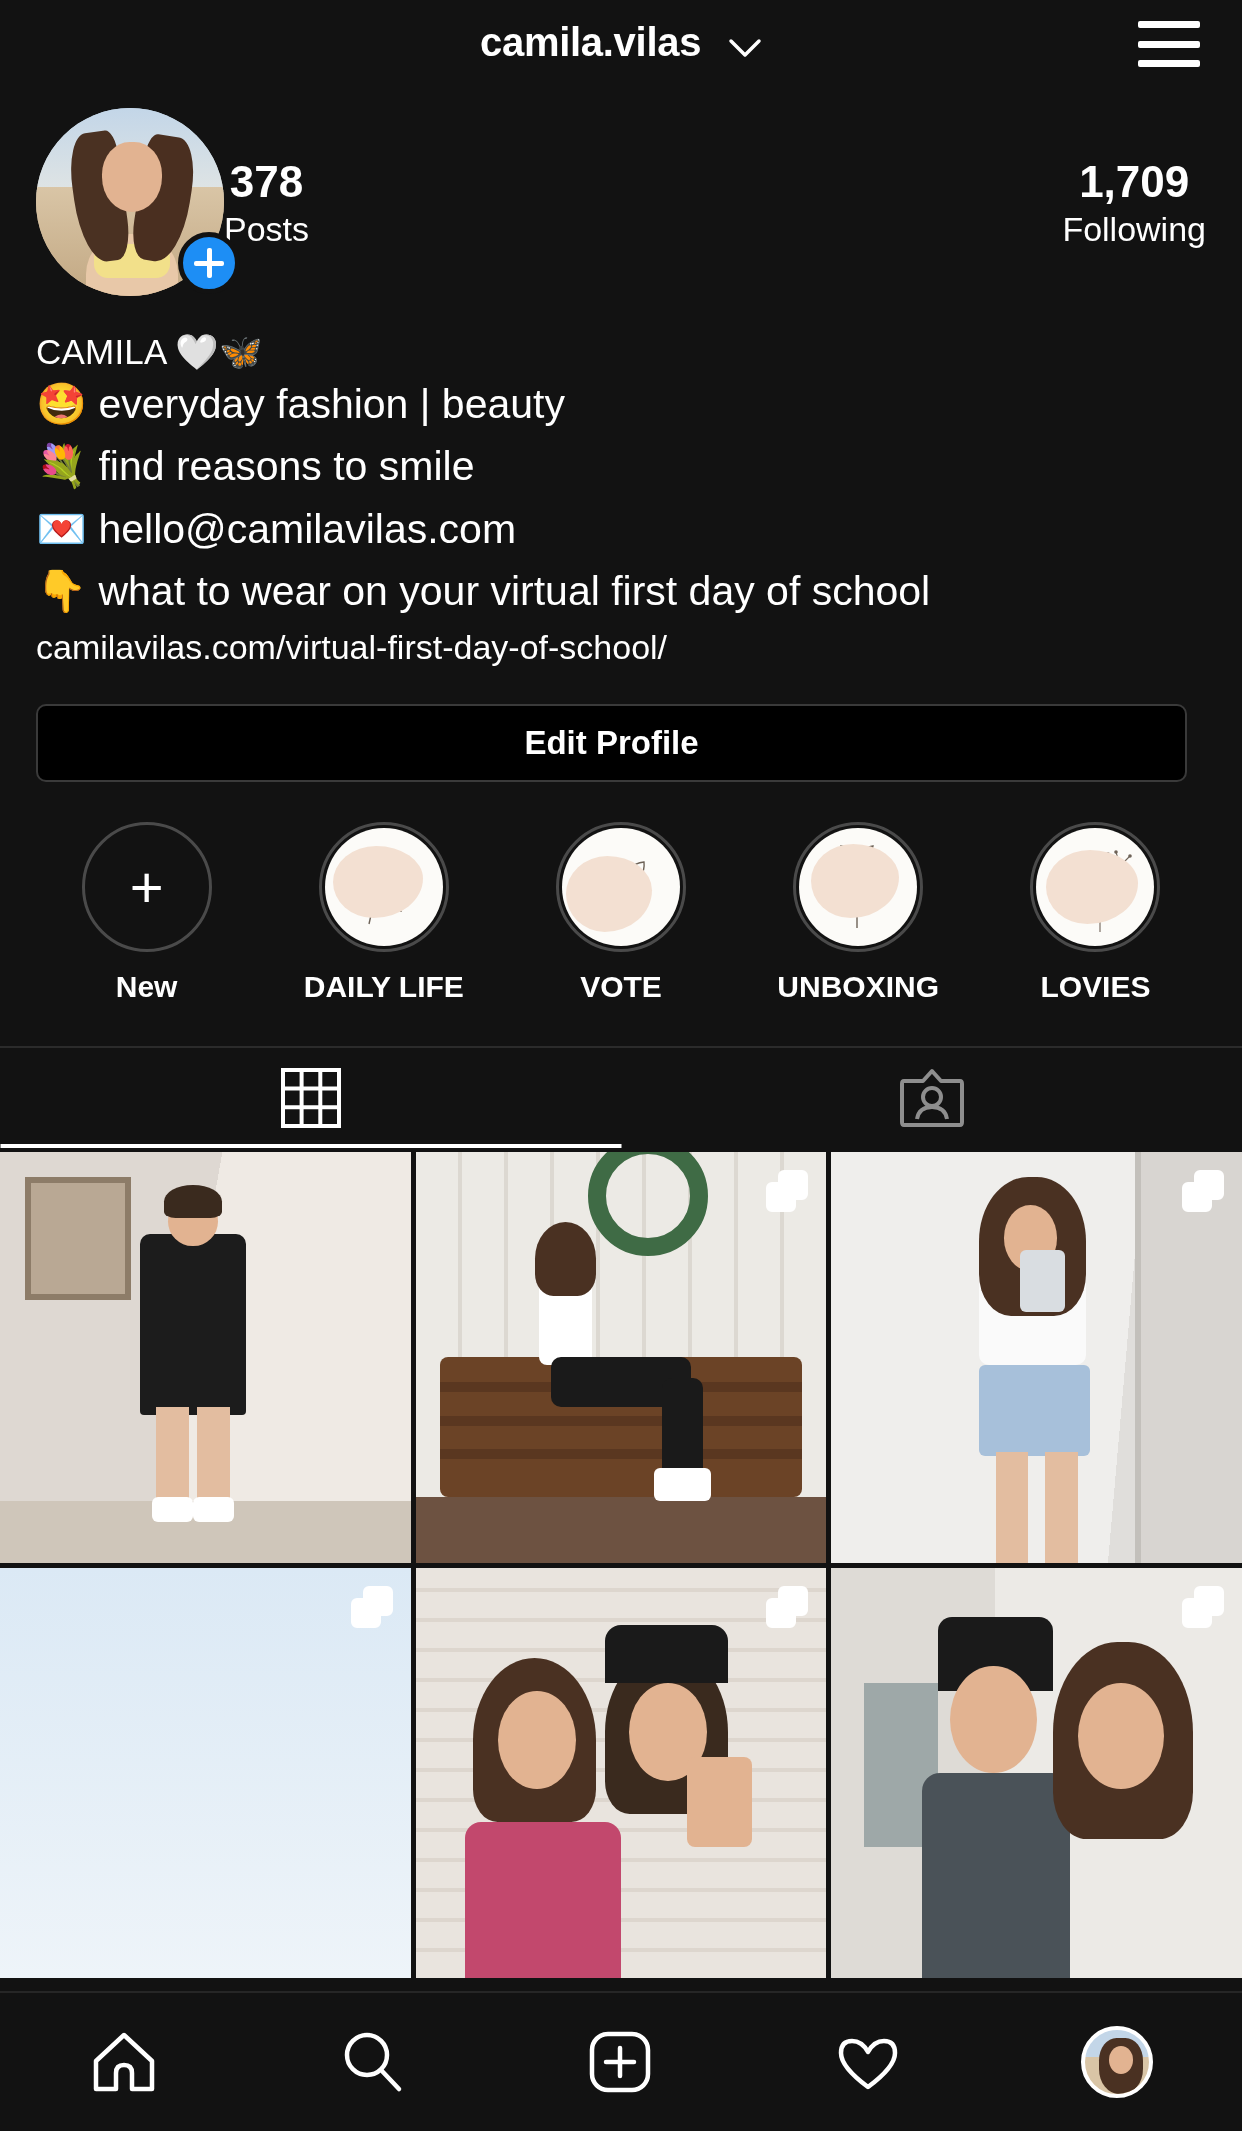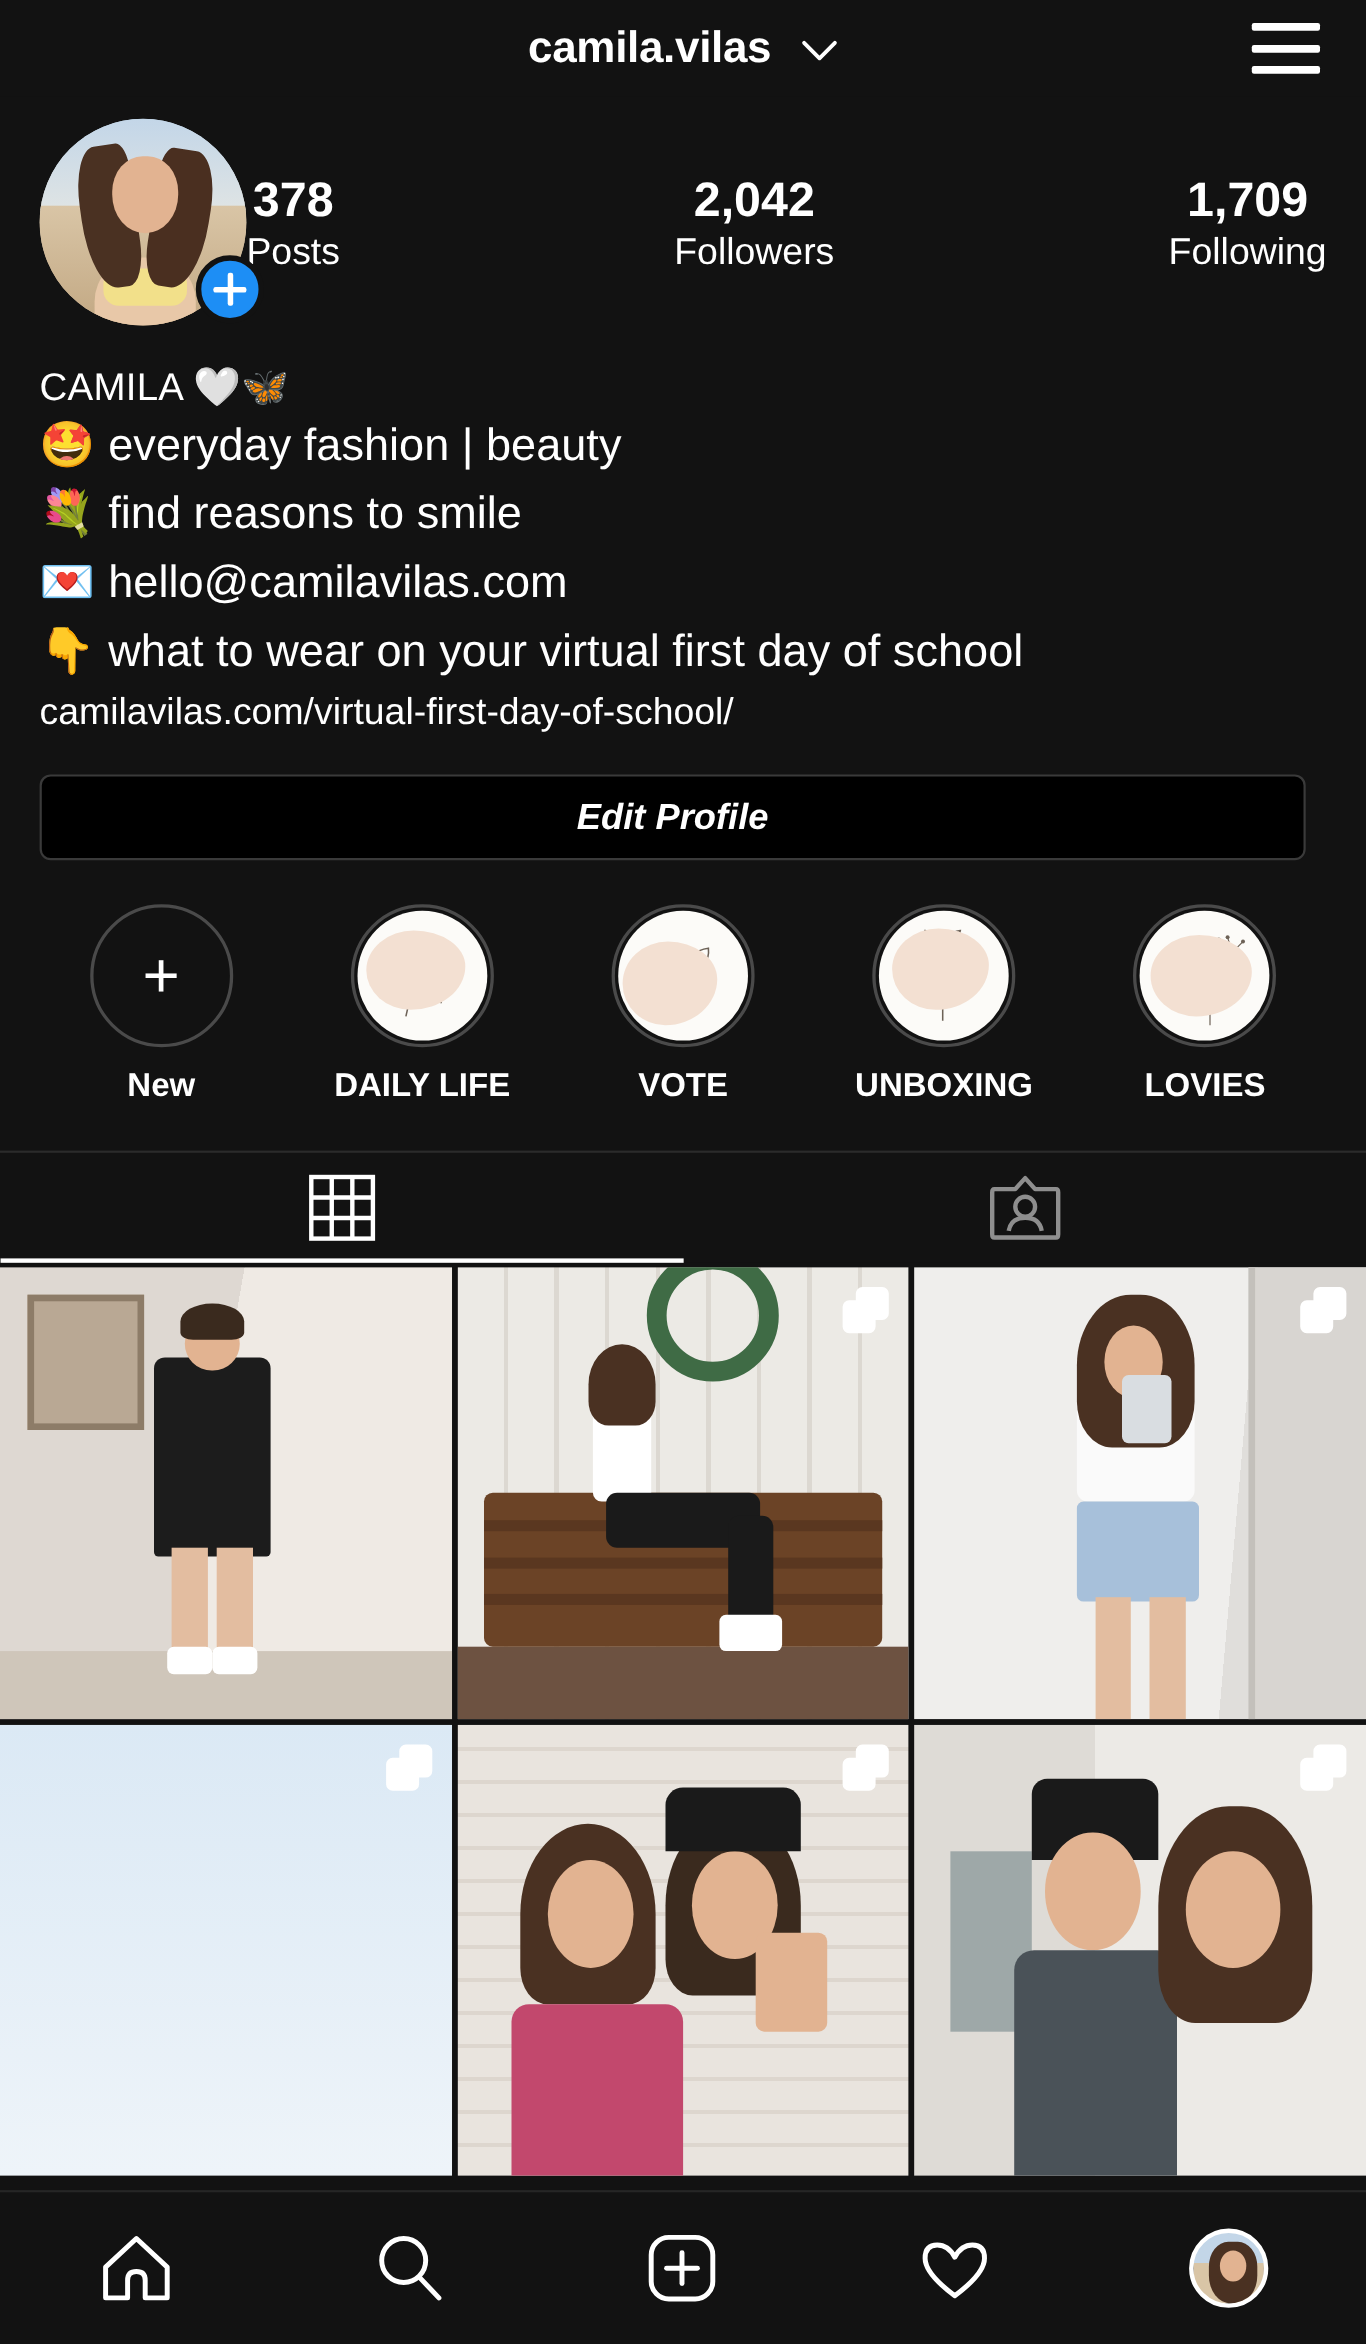--- a/index.html
+++ b/index.html
@@ -69,21 +69,21 @@
   .stat-num { font-size: 44px; font-weight: bold; line-height: 1.1; }
   .stat-label { font-size: 34px; font-weight: 400; margin-top: 4px; }
 
   
   .bio { padding: 36px 36px 0 36px; }
   .bio-name { font-size: 35px; font-weight: normal; margin-bottom: 0; letter-spacing: 0.2px; }
   .bio-line { font-size: 41px; line-height: 1.52; font-weight: 400; }
   .bio-link { font-size: 34px; line-height: 1.52; font-weight: 400; color: #ffffff; cursor: pointer; }
 
   
-  .btn-wrap { padding: 30px 55px 0 36px; font-style: italic; }
+  .btn-wrap { padding: 30px 55px 0 36px; }
   .btn {
     border: 2px solid #3a3a3a; border-radius: 10px; background: #000;
     color: #fff; font-size: 33px; font-weight: bold;
     display: flex; align-items: center; justify-content: center;
     height: 78px; cursor: pointer;
   }
   .btn-row { display: flex; gap: 18px; margin-top: 18px; }
   .btn-row .btn { flex: 1; }
 
   
@@ -206,24 +206,20 @@
         <div class="av-hair-r"></div>
         <div class="av-face"></div>
       </div>
       <div class="add-story"></div>
     </div>
 
     <div class="stats">
       <div class="stat">
         <div class="stat-num">378</div>
         <div class="stat-label">Posts</div>
-      </div>
-      <div class="stat">
-        <div class="stat-num">2,042</div>
-        <div class="stat-label">Followers</div>
       </div>
       <div class="stat">
         <div class="stat-num">1,709</div>
         <div class="stat-label">Following</div>
       </div>
     </div>
   </div>
 
   <div class="bio">
     <div class="bio-name">CAMILA 🤍🦋</div>

